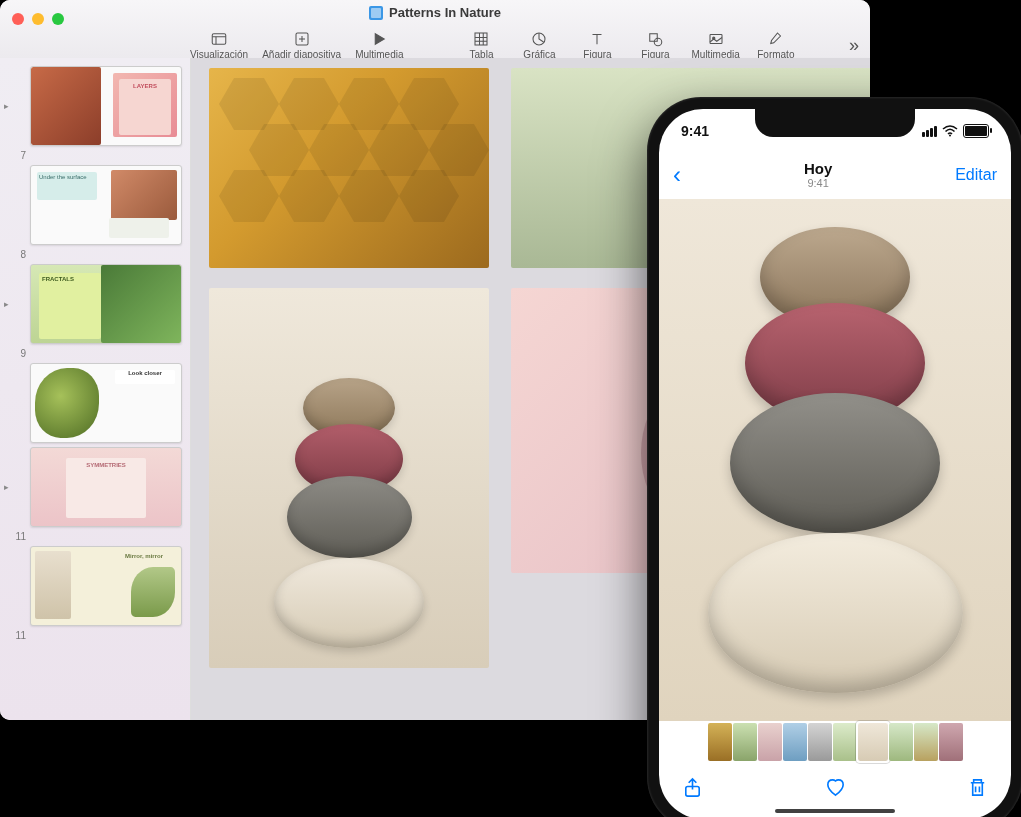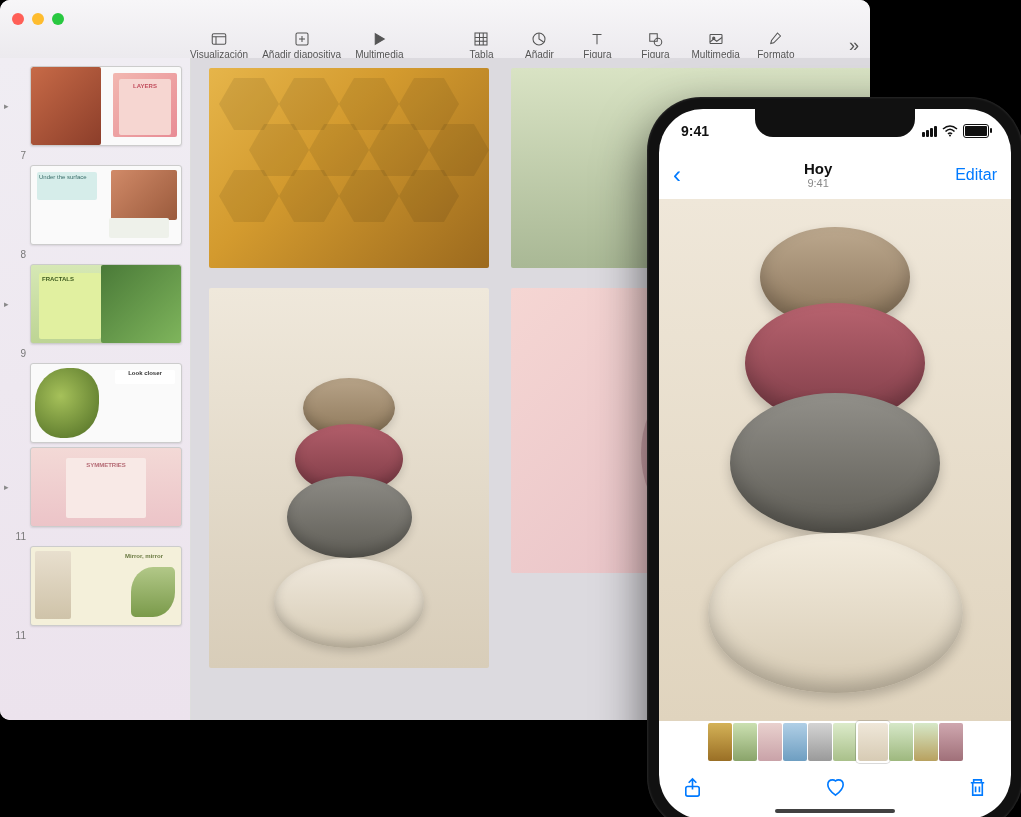--- a/index.html
+++ b/index.html
@@ -91,20 +91,24 @@
 </head>
 <body>
 
 <div class="mac-window">
   <div class="titlebar">
     <div class="traffic">
       <div class="dot red"></div>
       <div class="dot yellow"></div>
       <div class="dot green"></div>
     </div>
+    <div class="titletext">
+      <span class="docicon"></span>
+      <span>Patterns In Nature</span>
+    </div>
     <div class="toolbar">
       <div class="tbbtn">
         <svg viewBox="0 0 24 24">
             <rect x="3" y="5" width="18" height="14" rx="2"></rect>
             <line x1="3" y1="9" x2="21" y2="9"></line>
             <line x1="8" y1="9" x2="8" y2="19"></line>
           </svg>
         <span>Visualización</span>
       </div>
       <div class="tbbtn">
@@ -130,21 +134,21 @@
             <line x1="10" y1="4" x2="10" y2="20"></line>
             <line x1="15" y1="4" x2="15" y2="20"></line>
           </svg>
         <span>Tabla</span>
       </div>
       <div class="tbbtn">
         <svg viewBox="0 0 24 24">
             <circle cx="12" cy="12" r="8"></circle>
             <path d="M12 4 L12 12 L18 16"></path>
           </svg>
-        <span>Añadir</span>
+        <span>Gráfica</span>
       </div>
       <div class="tbbtn">
         <svg viewBox="0 0 24 24">
             <line x1="6" y1="6" x2="18" y2="6"></line>
             <line x1="12" y1="6" x2="12" y2="19"></line>
           </svg>
         <span>Figura</span>
       </div>
       <div class="tbbtn">
         <svg viewBox="0 0 24 24">

